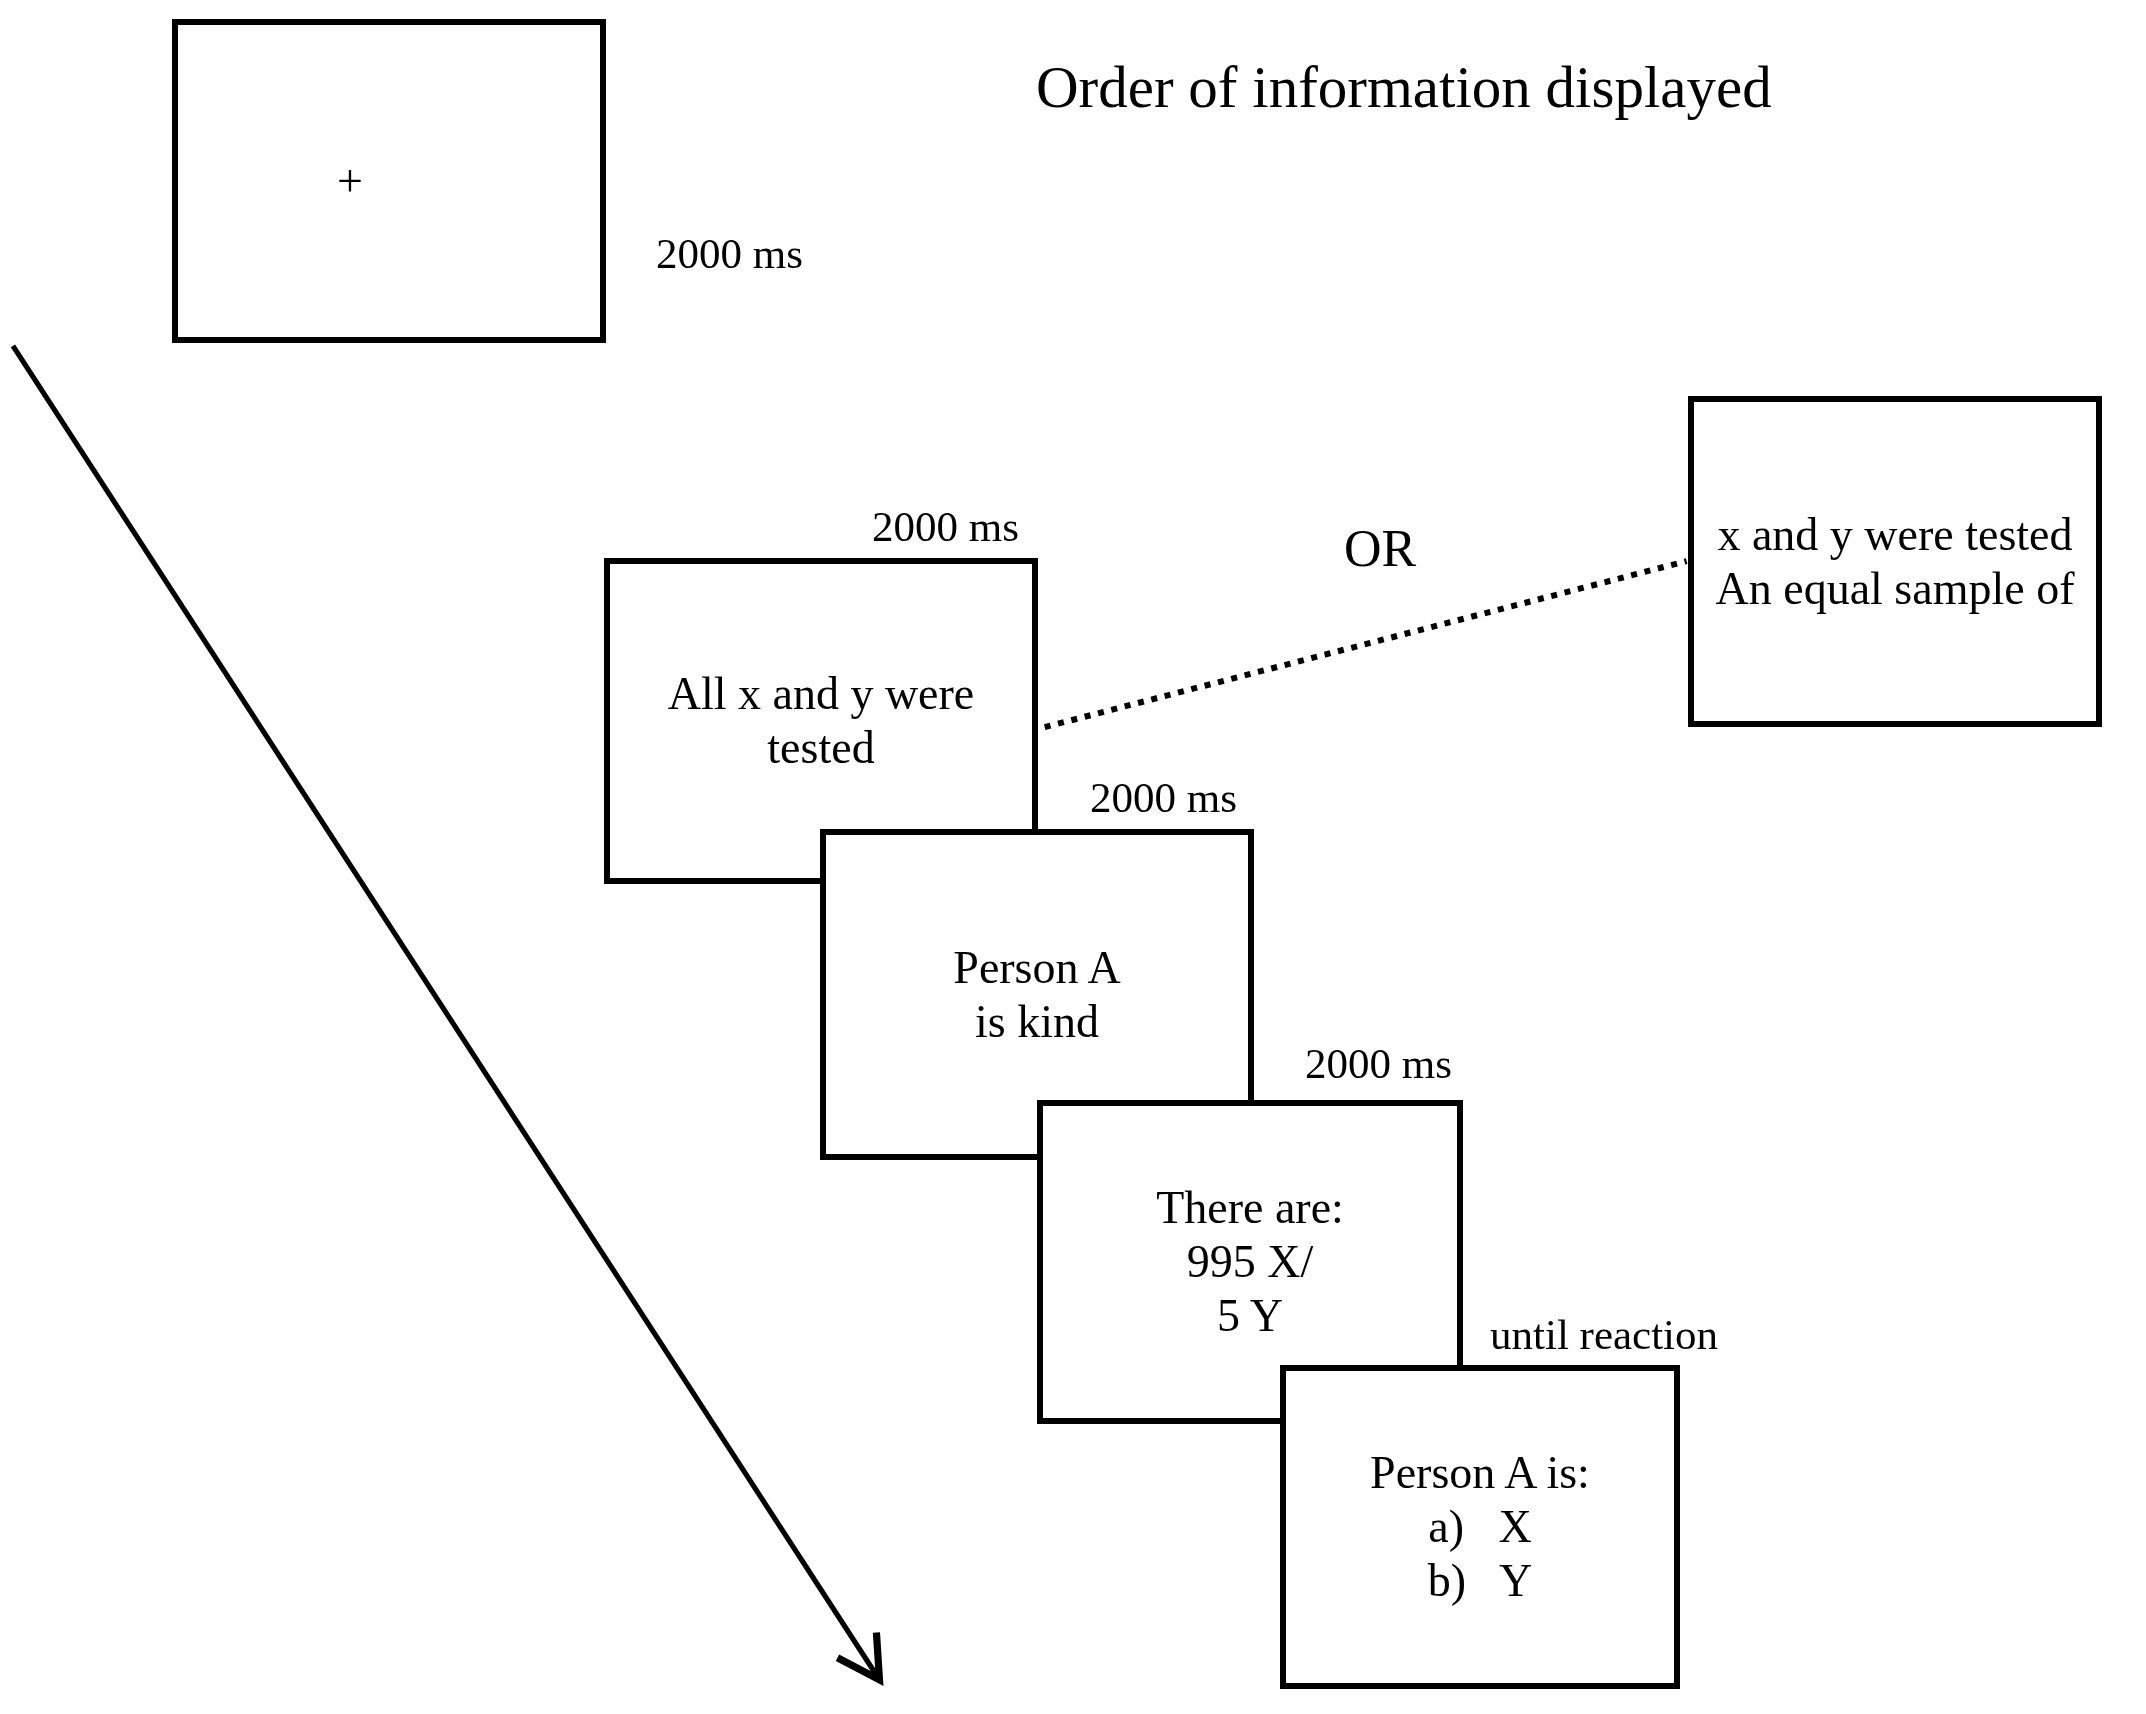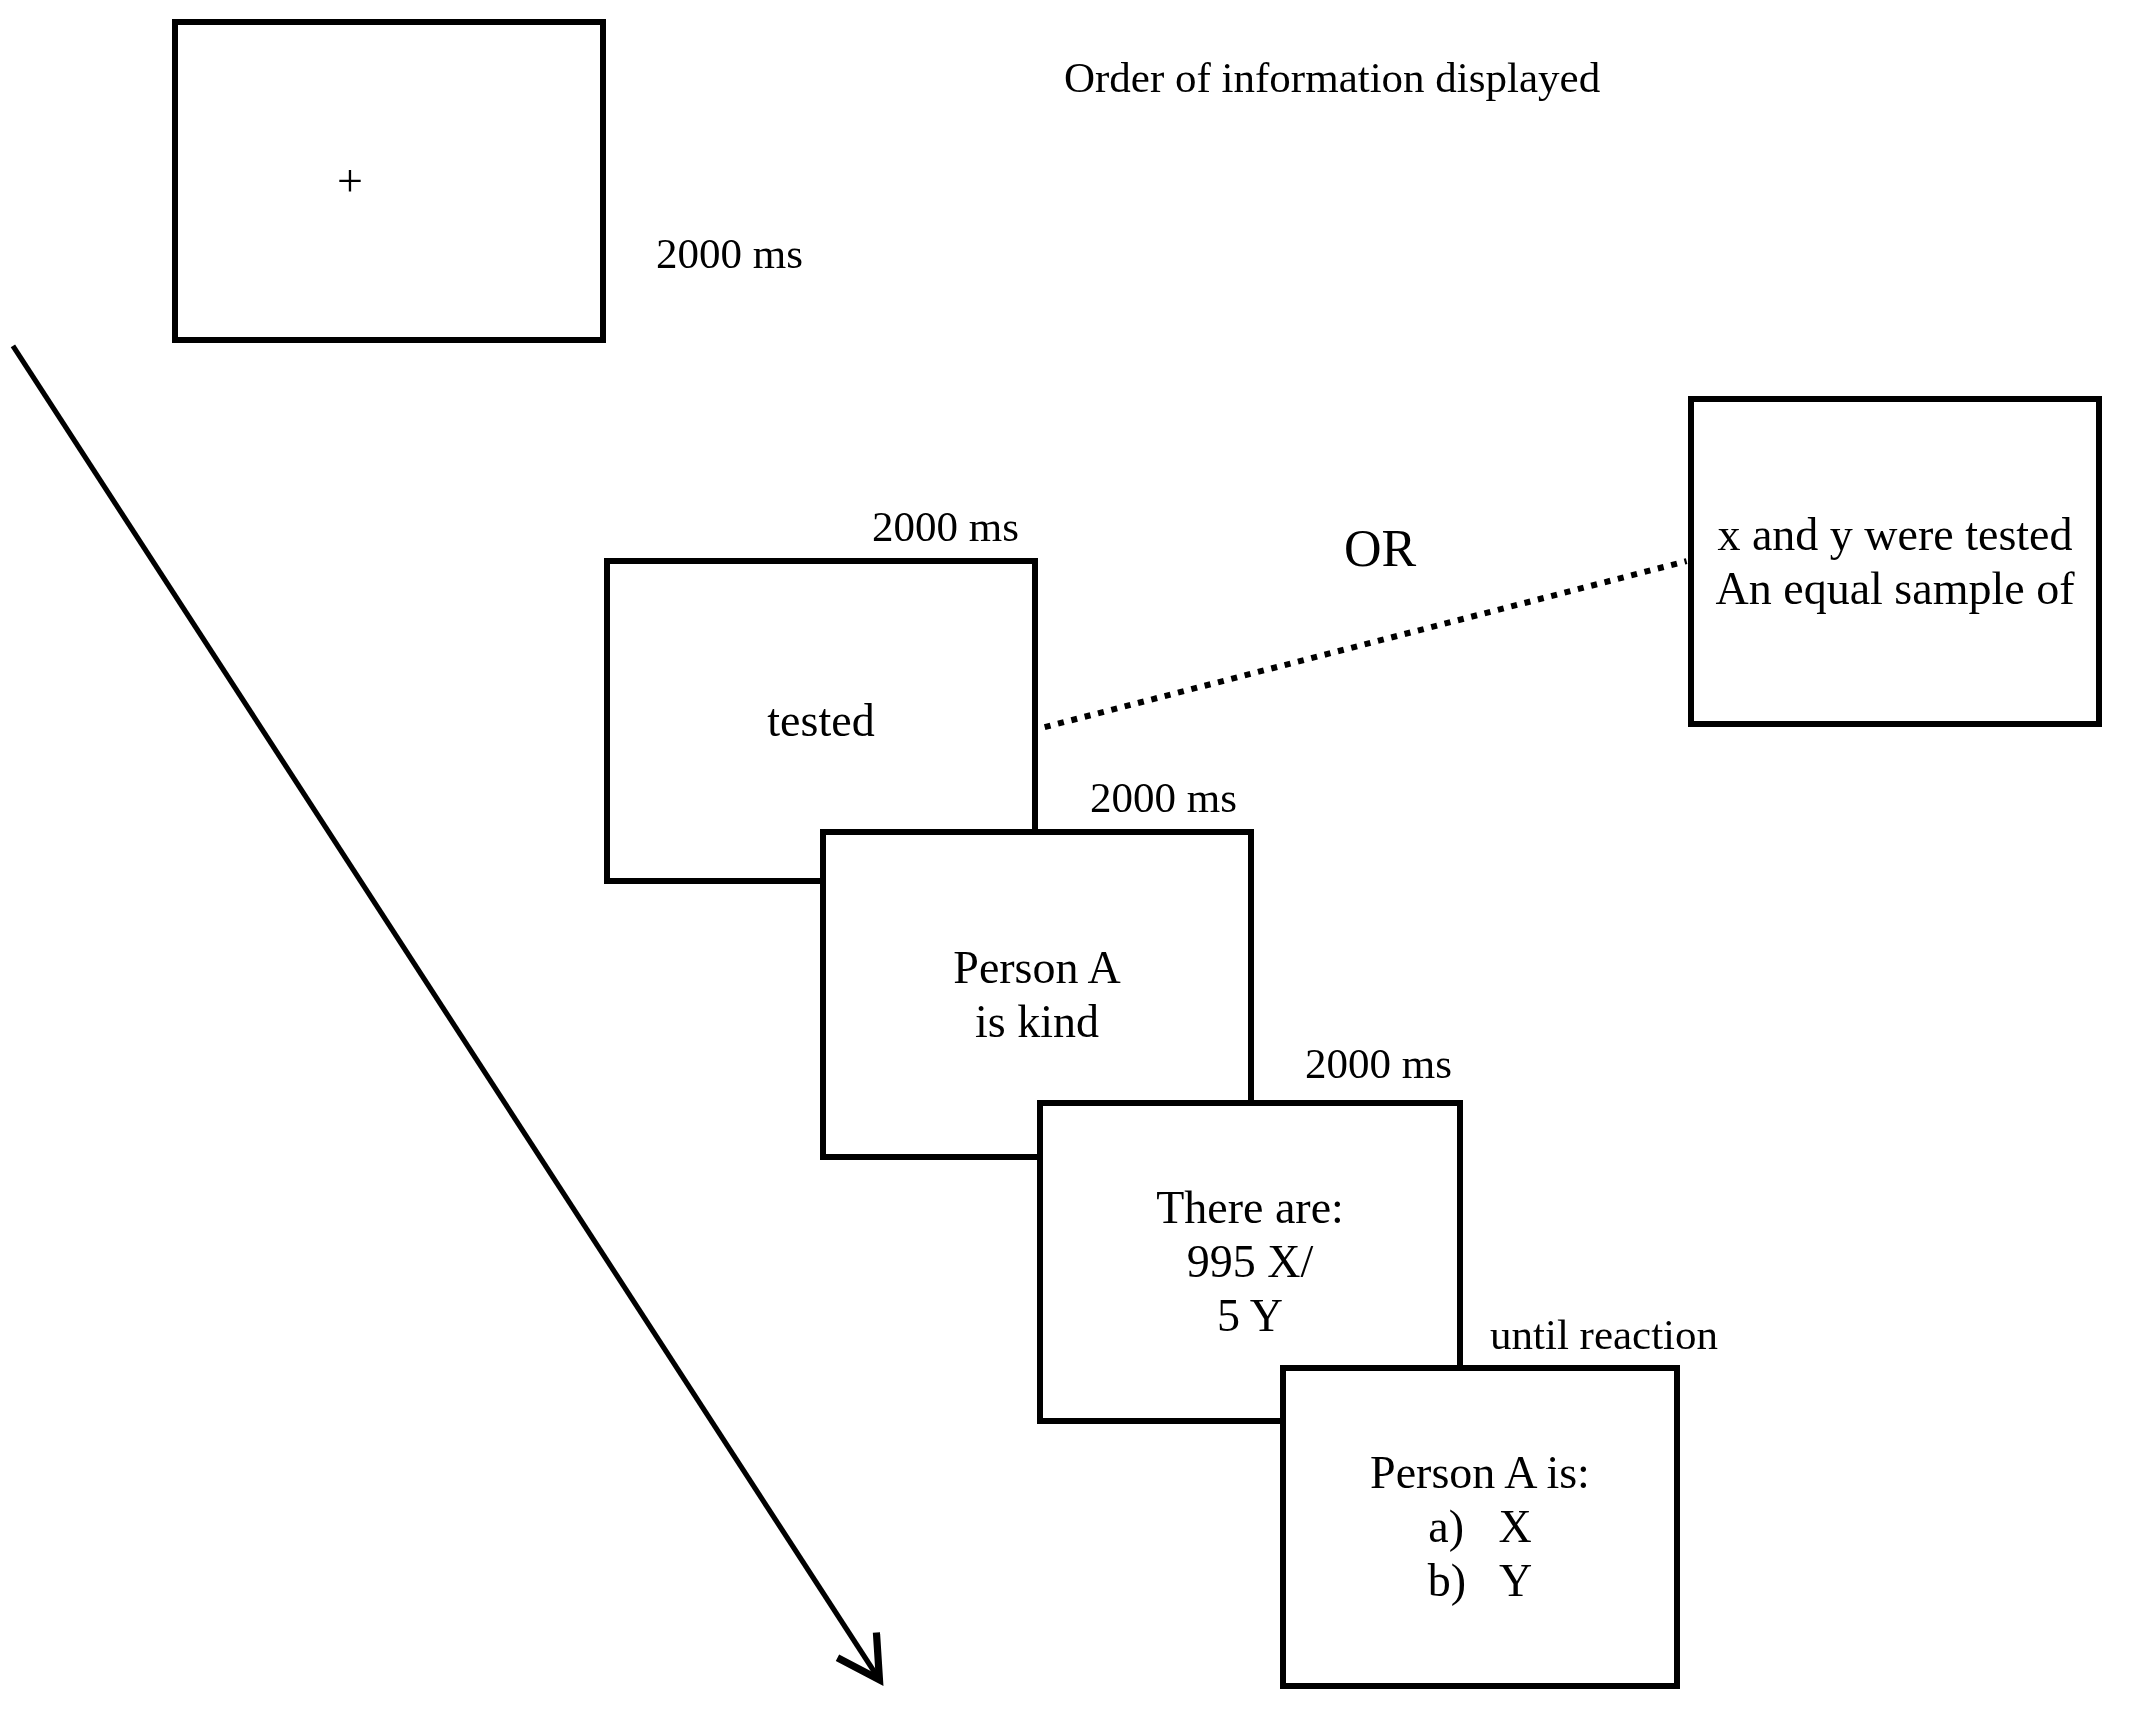--- a/index.html
+++ b/index.html
@@ -6,22 +6,22 @@
   #canvas{
     position:relative;
     width:2147px;height:1715px;
     background:#ffffff;
     font-family:"Liberation Serif","DejaVu Serif",serif;
     color:#000;
     overflow:hidden;
   }
   .title{
     position:absolute;
-    left:1064px;top:53px;
-    font-size:43px;
+    left:1036px;top:53px;
+    font-size:59px;
     white-space:nowrap;
     color:#000;
   }
   .screen{
     position:absolute;
     background:#fff;
     border:6.9px solid #000;
     box-sizing:border-box;
     display:flex;
     flex-direction:column;
@@ -77,20 +77,21 @@
 <div id="canvas">
 
   <div class="title">Order of information displayed</div>
 
   <div class="screen" id="box-fix">
     <div class="line fixation-symbol">+</div>
   </div>
 
 
   <div class="screen" id="box-s2">
+    <div class="line">All x and y were</div>
     <div class="line">tested</div>
   </div>
 
   <div class="screen" id="box-s3">
     <div class="line">Person A</div>
     <div class="line">is kind</div>
   </div>
 
   <div class="screen" id="box-s4">
     <div class="line">There are:</div>

